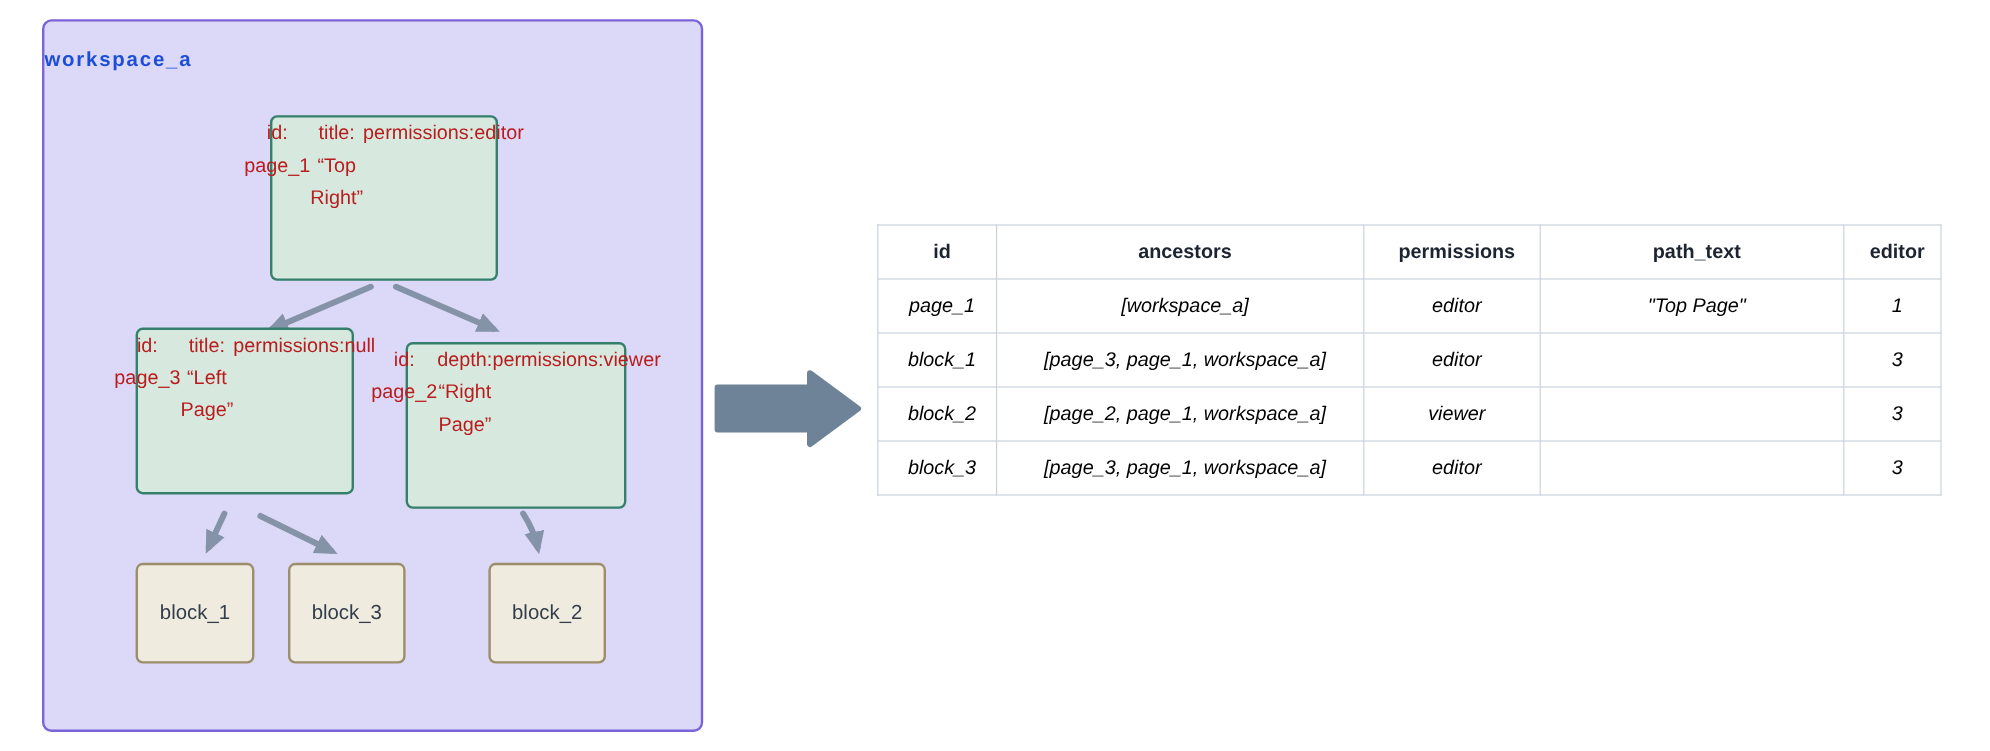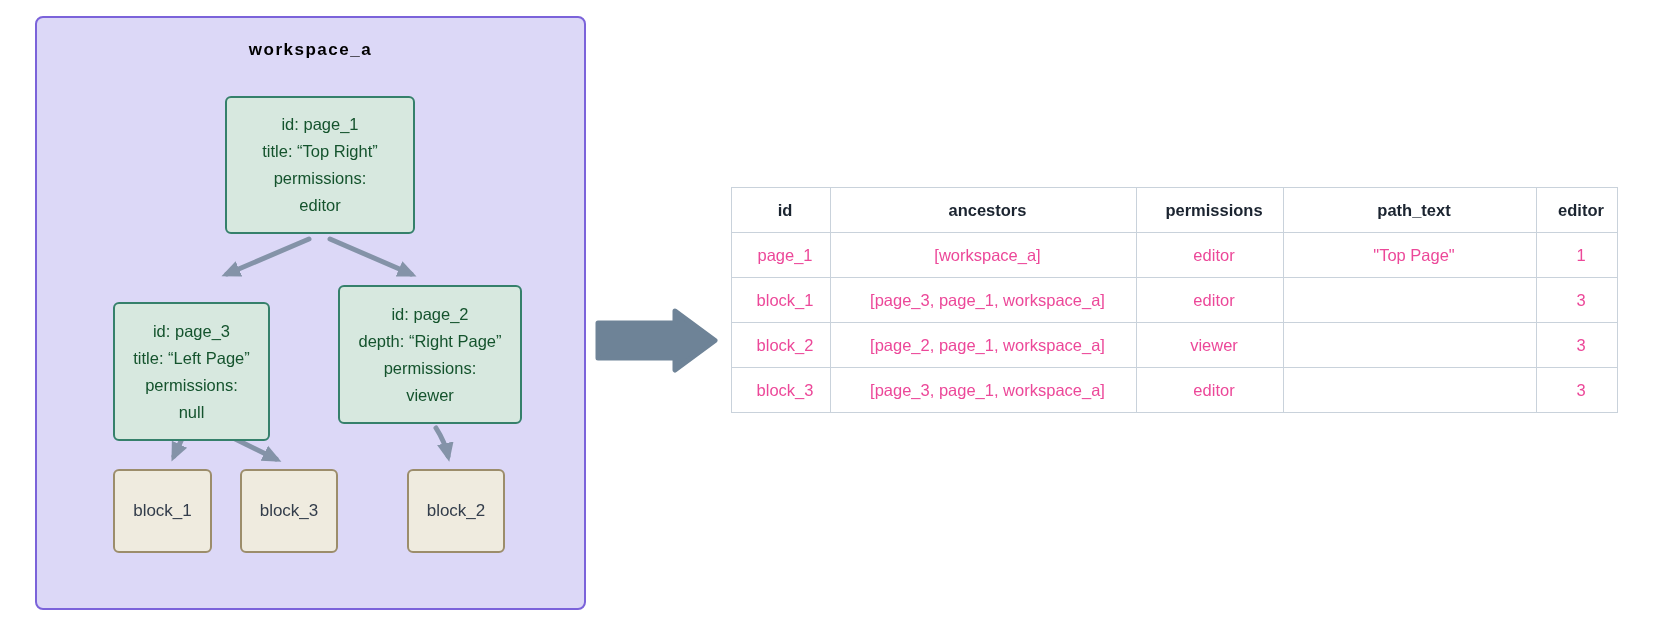--- a/index.html
+++ b/index.html
@@ -6,31 +6,31 @@
   html, body { width: 1658px; height: 626px; background: #ffffff; overflow: hidden; }
   body { font-family: "Liberation Sans", sans-serif; position: relative; }
 
   
   .workspace-panel {
     position: absolute; left: 35px; top: 16px; width: 551px; height: 594px;
     background: #dcd8f7; border: 2px solid #7b63da; border-radius: 8px;
   }
   .workspace-title {
     position: absolute; left: 0; top: 22px; width: 100%;
-    text-align: center; font-weight: bold; font-size: 17px;
-    letter-spacing: 1.5px; color: #000000;
+    text-align: left; font-weight: bold; font-size: 17px;
+    letter-spacing: 1.5px; color: #1d4ed8;
   }
   .tree-node {
     position: absolute; background: #d7e8df; border: 2px solid #35806b;
-    border-radius: 6px; display: flex; flex-direction: column;
-    align-items: center; justify-content: center;
-    color: #14532d; font-size: 16.5px; line-height: 27px; text-align: center;
+    border-radius: 6px; display: flex; 
+    align-items: flex-start; justify-content: center;
+    color: #b91c1c; font-size: 16.5px; line-height: 27px; text-align: center;
   }
   .node-page-1 { left: 188px; top: 78px;  width: 190px; height: 138px; }
-  .node-page-3 { left: 76px;  top: 284px; width: 157px; height: 139px; }
+  .node-page-3 { left: 76px;  top: 255px; width: 182px; height: 139px; }
   .node-page-2 { left: 301px; top: 267px; width: 184px; height: 139px; }
   .block-node {
     position: absolute; background: #efebdf; border: 2px solid #9c8d6b;
     border-radius: 6px; display: flex; align-items: center; justify-content: center;
     color: #333d4b; font-size: 17px; top: 451px; height: 84px;
   }
   .node-block-1 { left: 76px;  width: 99px; }
   .node-block-3 { left: 203px; width: 98px; }
   .node-block-2 { left: 370px; width: 98px; }
   .edges-svg { position: absolute; left: 0; top: 0; width: 551px; height: 594px; }
@@ -43,21 +43,21 @@
     position: absolute; left: 731px; top: 187px; width: 886px;
     border-collapse: collapse; table-layout: fixed;
     font-size: 16.5px; background: #ffffff;
   }
   .hierarchy-table th, .hierarchy-table td {
     border: 1px solid #c9d2db; height: 45px;
     padding: 0 6px 0 14px; text-align: center; vertical-align: middle;
     overflow: hidden; white-space: nowrap;
   }
   .hierarchy-table th { font-weight: bold; color: #1b2430; }
-  .hierarchy-table td { color: #ec4899; }
+  .hierarchy-table td { color: #000000; font-style: italic; }
 </style>
 </head>
 <body>
 
 <div class="workspace-panel">
 
   <svg class="edges-svg" viewBox="0 0 551 594">
     <defs>
       <marker id="ah" viewBox="0 0 10 10" refX="6.5" refY="5" markerWidth="4" markerHeight="4" orient="auto-start-reverse">
         <path d="M0,0.8 L9.5,5 L0,9.2 z" fill="#8493a8"></path>

